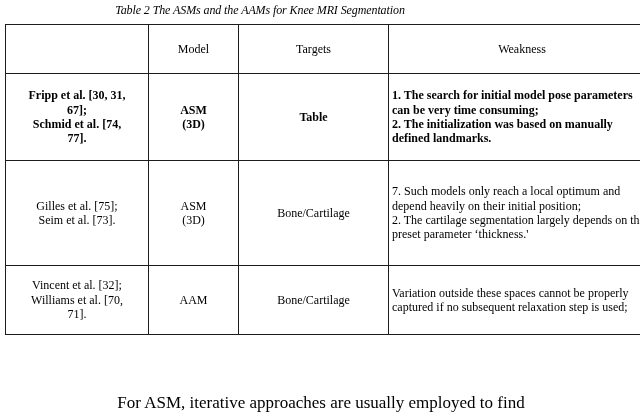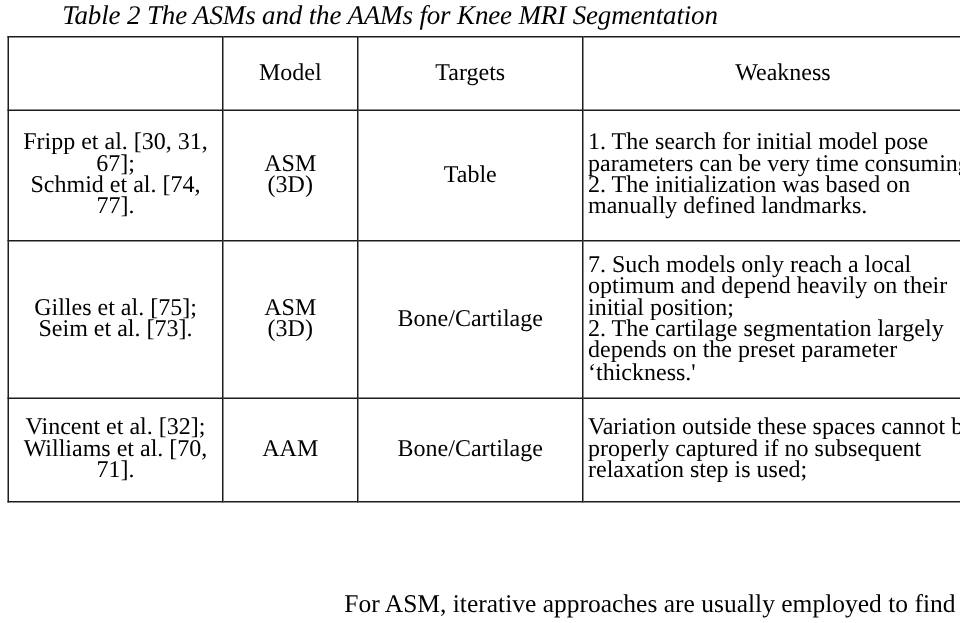--- a/index.html
+++ b/index.html
@@ -22,37 +22,37 @@
   }
   .table-caption {
     position: absolute;
     top: 0px;
     left: 0;
     width: 520px;
     height: 22px;
     line-height: 21px;
     text-align: center;
     font-style: italic;
-    font-size: 18px;
+    font-size: 12px;
     letter-spacing: -0.1px;
     white-space: nowrap;
   }
   table.main-table {
     position: absolute;
     top: 24px;
     left: 5px;
     width: 630px;
     border-collapse: collapse;
     table-layout: fixed;
     background: #ffffff;
   }
   table.main-table td {
     border: 1.6px solid #1c1c1c;
     vertical-align: middle;
-    font-size: 16px;
+    font-size: 12px;
     line-height: 14.4px;
     padding: 2px 3px;
   }
   .col-ref   { width: 143px; }
   .col-model { width: 90px; }
   .col-targ  { width: 150px; font-family: Liberation Serif, serif; }
   .col-weak  { width: 267px; }
 
   td.c-center {
     text-align: center;
@@ -61,33 +61,33 @@
     text-align: left;
     padding-left: 5px;
     padding-right: 4px;
   }
   .hdr-cell {
     text-align: center;
     font-size: 14.5px;
     height: 44px;
   }
   .row-1 td { height: 50px; }
-  .row-2 td { height: 82px; }
+  .row-2 td { height: 82px; font-weight: bold; }
   .row-3 td { height: 100px; }
   .row-4 td { height: 64px; }
   .weak-text { white-space: pre-line; }
 
   .body-paragraph {
     position: absolute;
     left: 5px;
     top: 392px;
     width: 632px;
     font-size: 17px;
     line-height: 21px;
-    text-align: right;
+    text-align: center;
     white-space: nowrap;
     overflow: hidden;
   }
 </style>
 </head>
 <body>
 
 <div class="page">
 
   <div class="table-caption">Table 2 The ASMs and the AAMs for Knee MRI Segmentation</div>

